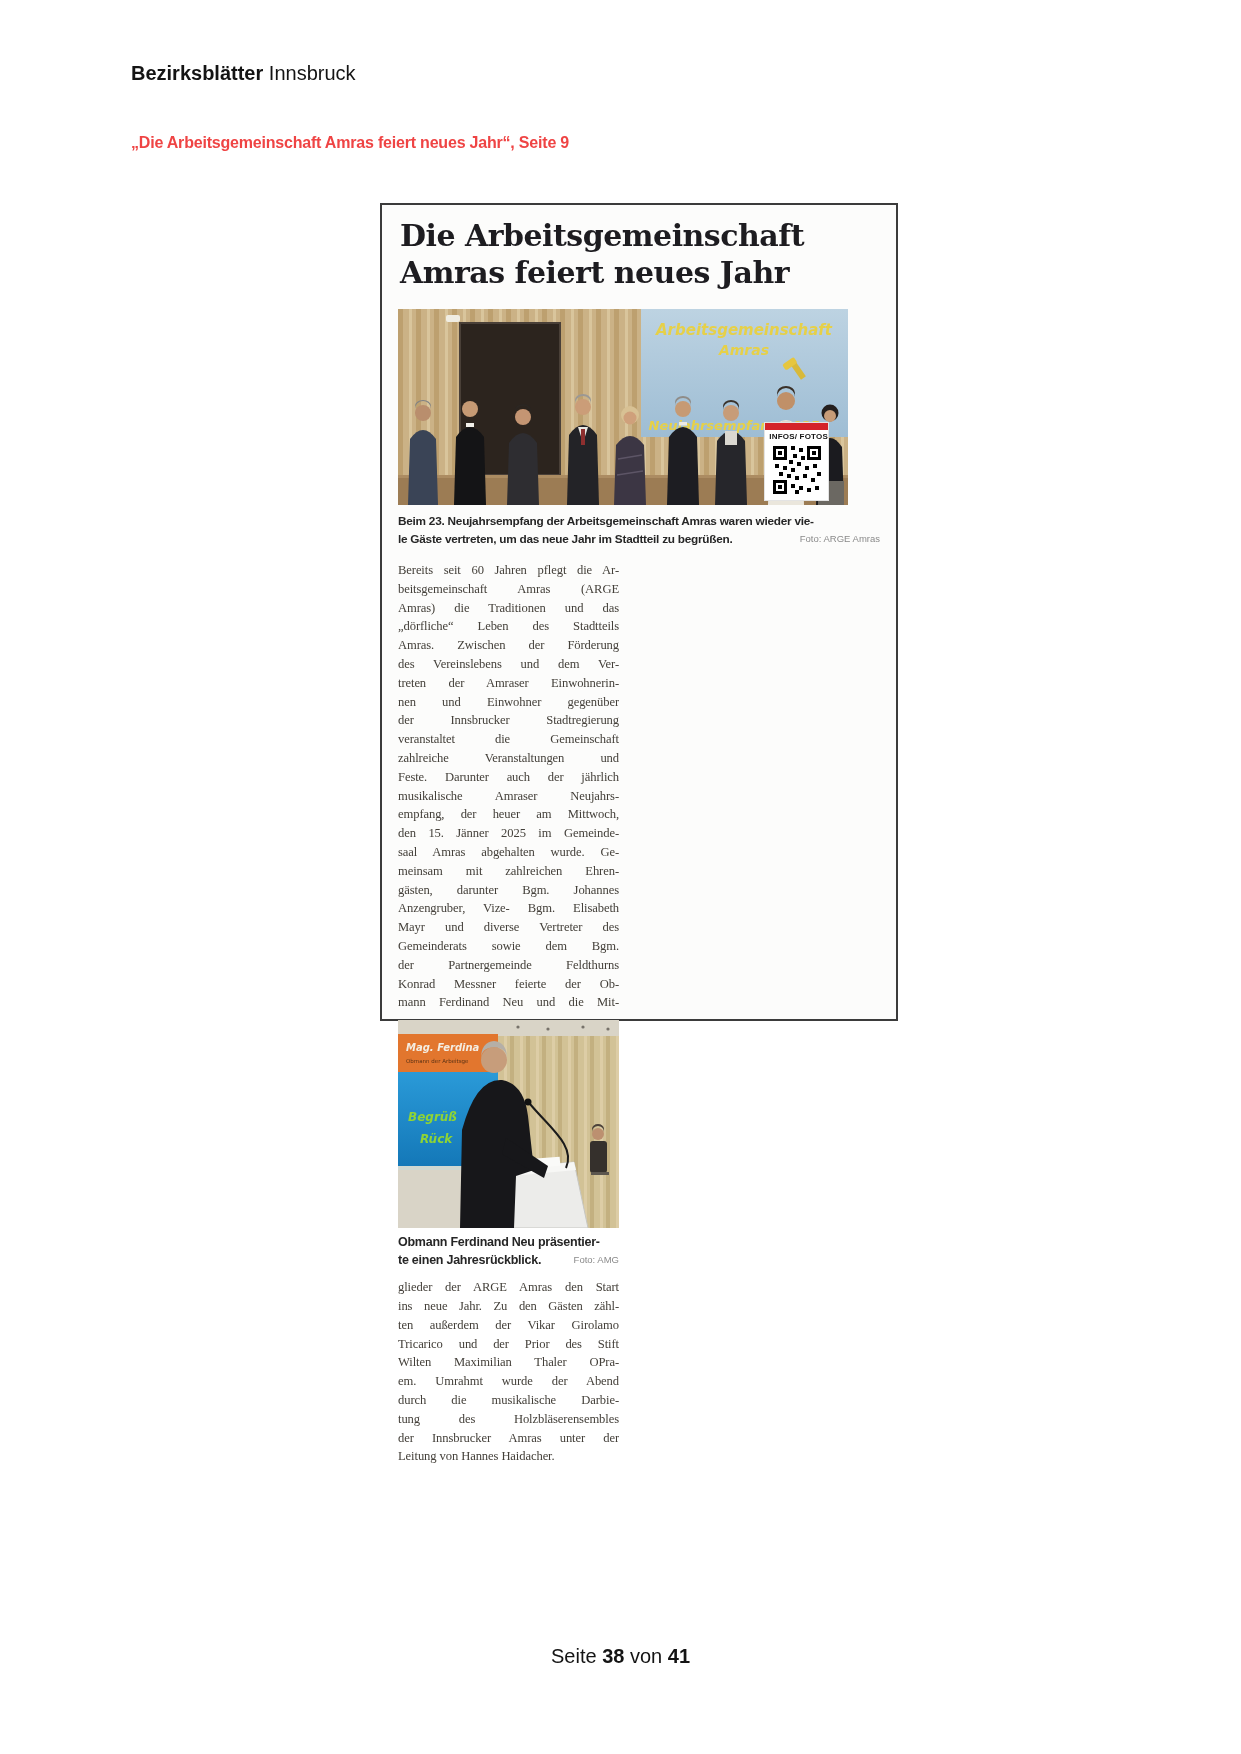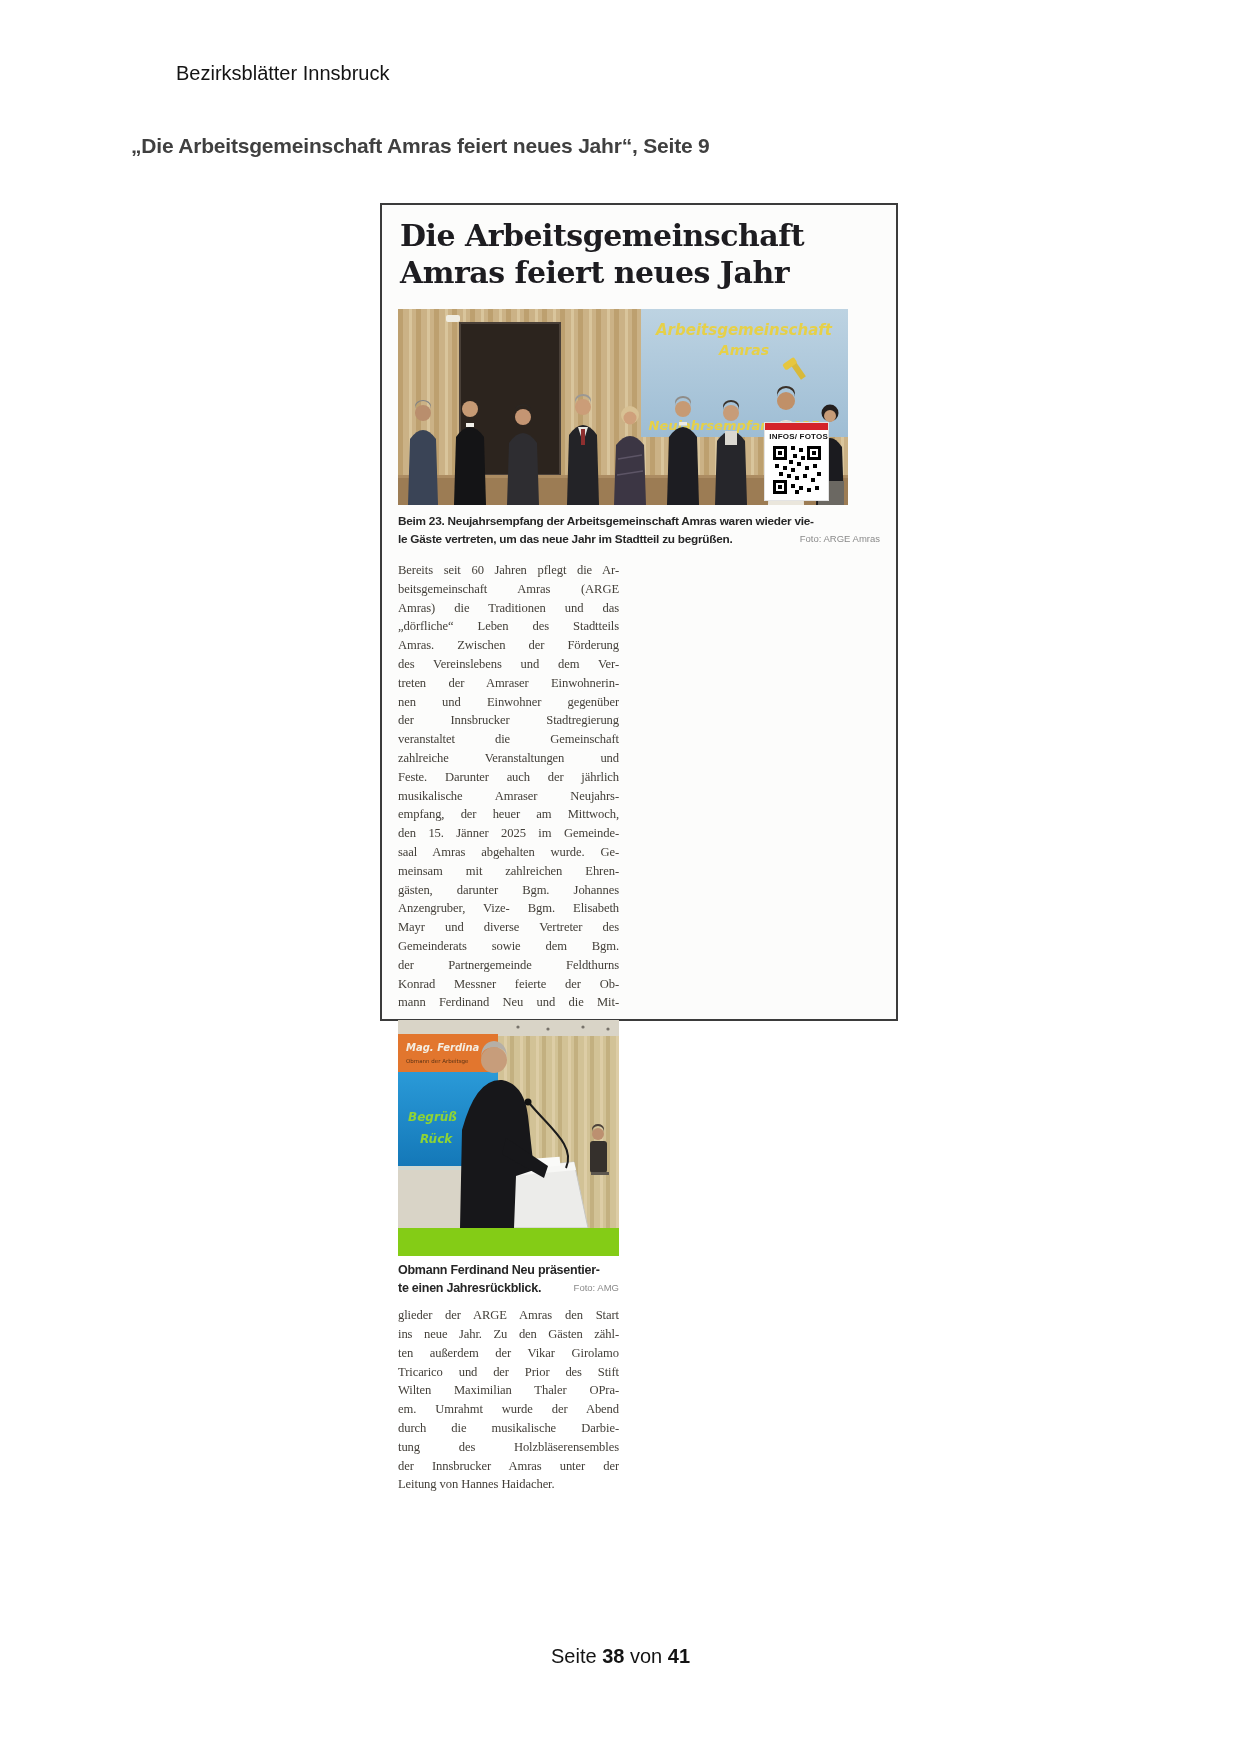--- a/index.html
+++ b/index.html
@@ -1,22 +1,22 @@
 <!DOCTYPE html>
 <html><head>
 <meta charset="utf-8">
 <style>
   html,body{margin:0;padding:0;background:#ffffff;}
   .page{position:relative;width:1241px;height:1754px;background:#ffffff;overflow:hidden;
         font-family:"Liberation Sans",sans-serif;color:#111;}
 
   
   .brand{position:absolute;left:131px;top:62px;font-size:20px;color:#141414;}
-  .brand .b{font-weight:normal;margin-left:45px;}
-  .doc-title{position:absolute;left:131px;top:134px;font-size:21px;font-weight:bold;color:#404040;
+  .brand .b{font-weight:bold;}
+  .doc-title{position:absolute;left:131px;top:134px;font-size:16px;font-weight:bold;color:#ef4444;
              letter-spacing:-0.2px;white-space:nowrap;}
 
   
   .clipping{position:absolute;left:380px;top:203px;width:482px;height:788px;
             border:2px solid #3b3b3b;background:#fcfcfb;padding:8px 16px 18px 16px;}
   .headline{font-family:"DejaVu Serif",serif;font-weight:bold;font-size:30px;line-height:37px;
             color:#1d1c20;letter-spacing:-0.5px;margin:4px 0 18px 2px;}
 
   .photo1{position:relative;width:450px;height:196px;overflow:hidden;background:#c9b286;}
   .photo1 svg{display:block;}
@@ -32,21 +32,21 @@
            letter-spacing:-0.25px;}
   .cap-row{display:flex;align-items:flex-end;}
   .credit{font-weight:normal;font-size:9.5px;color:#8a8a8a;margin-left:auto;letter-spacing:0;}
 
   .cols{display:flex;gap:8px;margin-top:13px;flex-direction:column;}
   .col{width:221px;overflow:hidden;}
   .tl{font-family:"Liberation Serif",serif;font-size:12.6px;line-height:18.8px;color:#44403a;
       letter-spacing:-0.1px;text-align:justify;text-align-last:justify;}
   .rtext .tl:last-child{text-align-last:left;}
 
-  .photo2{position:relative;width:221px;height:236px;overflow:hidden;background:#84cc16;text-decoration:underline;}
+  .photo2{position:relative;width:221px;height:208px;overflow:hidden;background:#84cc16;text-decoration:underline;}
   .photo2 svg{display:block;}
   .caption2{margin-top:5px;font-weight:bold;font-size:12.5px;line-height:18px;color:#262626;
             letter-spacing:-0.25px;}
   .rtext{margin-top:9px;}
 
   
   .footer{position:absolute;left:0;top:1645px;width:100%;text-align:center;font-size:20px;color:#141414;}
   .footer b{font-weight:bold;}
 </style>
 </head>

